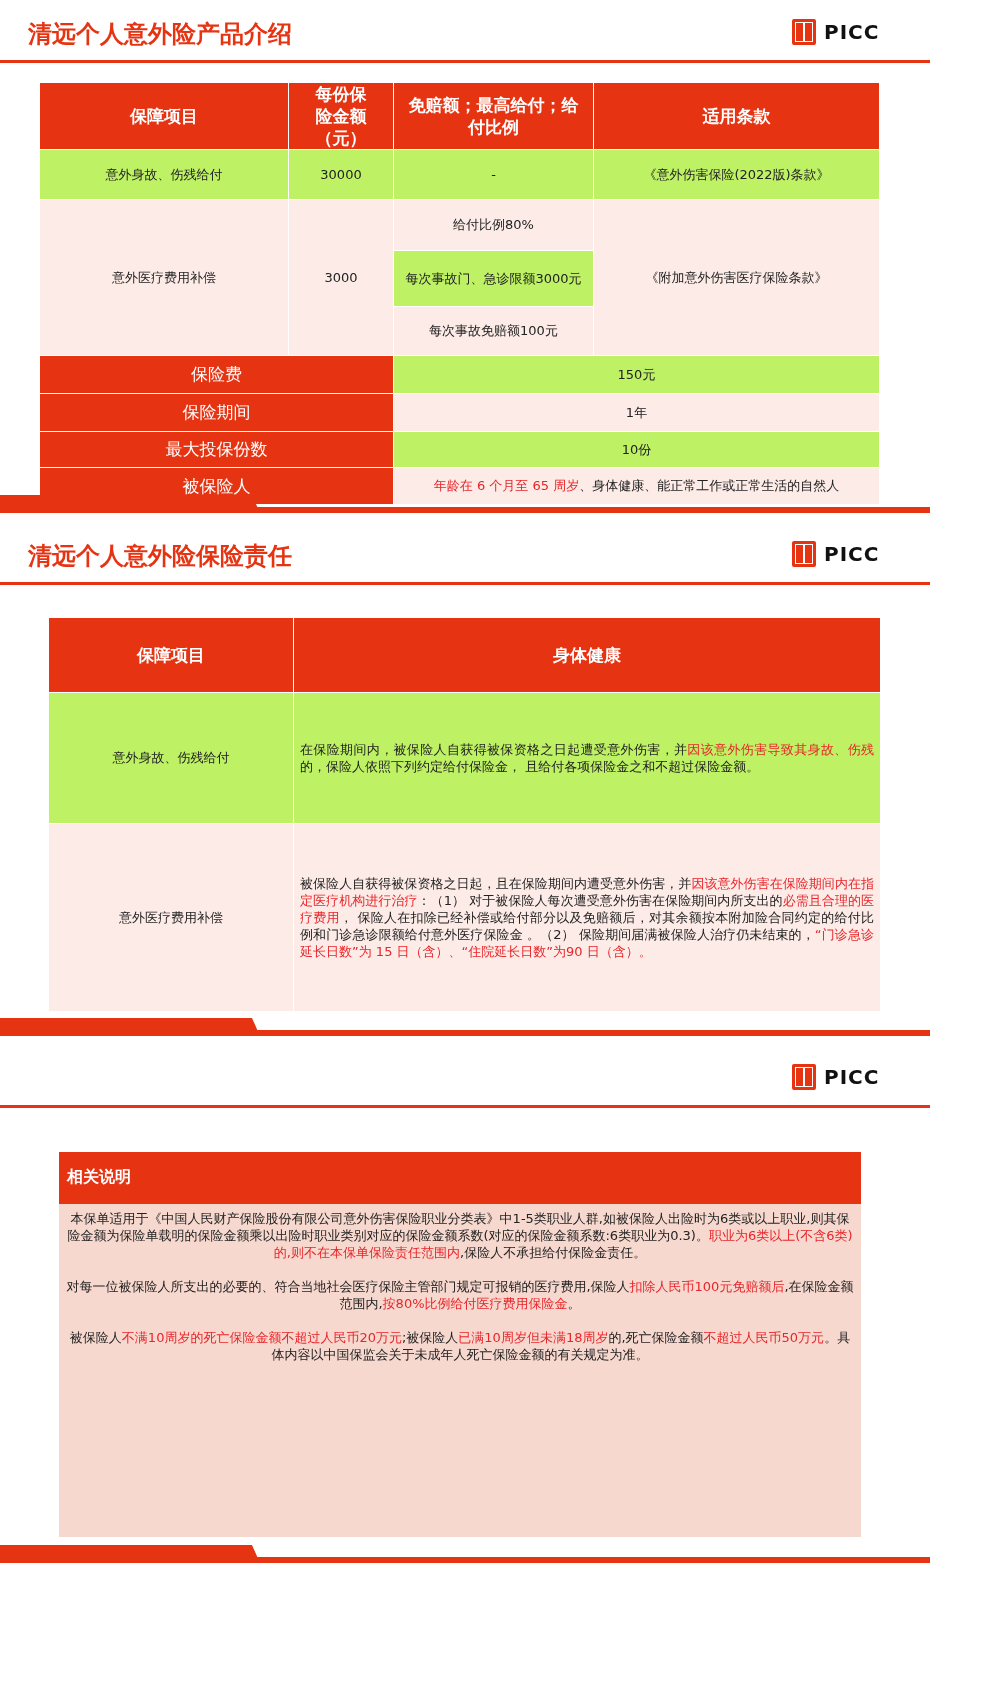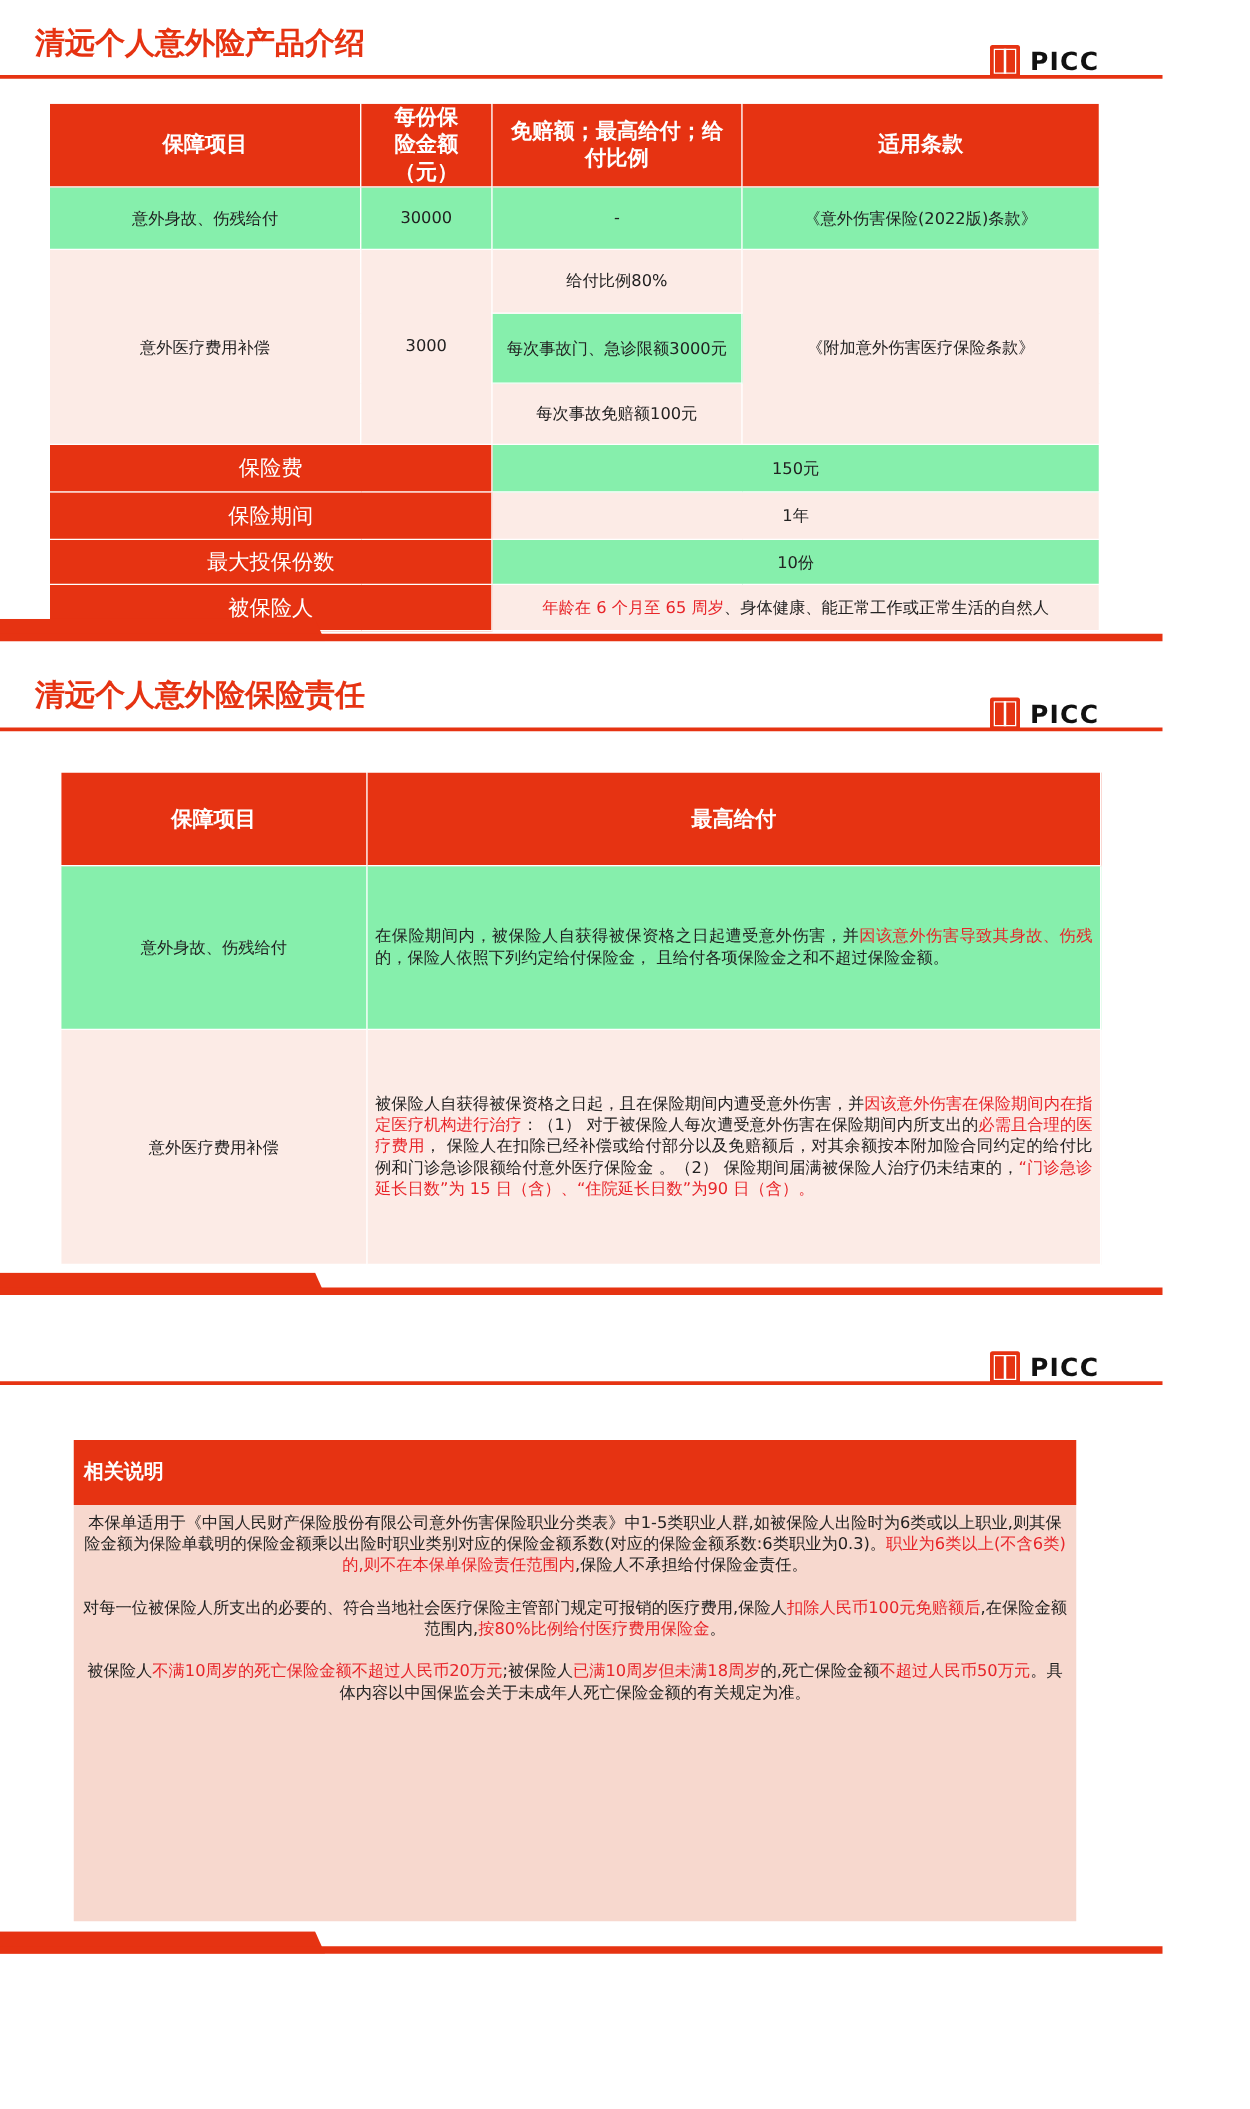--- a/index.html
+++ b/index.html
@@ -4,36 +4,36 @@
 <style>
   * { box-sizing: border-box; margin: 0; padding: 0; }
   html, body { width: 1000px; background: #ffffff; }
   body { font-family: "DejaVu Sans", "Liberation Sans", sans-serif; color: #222; position: relative; height: 1687px; overflow: hidden; }
   .page { position: absolute; left: 0; width: 1000px; }
 
   
   .hdr { position: absolute; left: 0; width: 930px; height: 62px; }
   .hdr .title { position: absolute; left: 28px; top: 18px; font-size: 24px; font-weight: bold; color: #e63312; letter-spacing: 0px; font-family: "DejaVu Sans", sans-serif; }
   .hdr .rule { position: absolute; left: 0; top: 60px; width: 930px; height: 3px; background: #e63312; }
-  .logo { position: absolute; left: 792px; top: 36px; display: flex; align-items: center; }
+  .logo { position: absolute; left: 792px; top: 19px; display: flex; align-items: center; }
   .logo .seal { width: 24px; height: 26px; background: #e63312; position: relative; border-radius: 2px; }
   .logo .seal::before { content: ""; position: absolute; left: 3px; top: 3px; right: 3px; bottom: 3px; border: 1.5px solid #fff; }
   .logo .seal::after { content: ""; position: absolute; left: 11px; top: 3px; width: 2px; bottom: 3px; background: #fff; }
   .logo .brand { margin-left: 8px; font-family: "DejaVu Sans", sans-serif; font-weight: bold; font-size: 20px; color: #111; letter-spacing: 1px; }
 
   
   .footbar { position: absolute; left: 0; width: 930px; height: 18px; }
   .footbar .tab { position: absolute; left: 0; top: 0; width: 260px; height: 18px; background: #e63312; clip-path: polygon(0 0, 252px 0, 260px 100%, 0 100%); }
   .footbar .line { position: absolute; left: 0; top: 12px; width: 930px; height: 6px; background: #e63312; }
 
   
   .t1 { position: absolute; left: 39px; top: 82px; width: 840px; border-collapse: collapse; table-layout: fixed; }
   .t1 td, .t1 th { border: 1px solid #ffffff; text-align: center; vertical-align: middle; font-size: 13px; }
   .t1 th { background: #e63312; color: #fff; font-size: 17px; font-weight: bold; height: 55px; line-height: 22px; }
-  .pk { background: #86efac; }
+  .pk { background: #bef264; }
   .pl { background: #fcebe6; }
   .red-lab { background: #e63312; color: #fff; font-size: 17px !important; }
   .redtxt { color: #e8252a; }
 
   
   .t2 { position: absolute; left: 48px; top: 617px; width: 832px; border-collapse: collapse; table-layout: fixed; }
   .t2 td, .t2 th { border: 1px solid #ffffff; vertical-align: middle; font-size: 13px; }
   .t2 th { background: #e63312; color: #fff; font-size: 17px; font-weight: bold; height: 75px; text-align: center; }
   .t2 td.lab { text-align: center; }
   .t2 td.txt { padding: 0 6px; line-height: 17px; text-align: justify; }
@@ -128,21 +128,21 @@
 </div>
 
 <table class="t2">
   <colgroup>
       <col style="width:245px">
       <col style="width:587px">
     </colgroup>
   <tbody>
       <tr>
     <th>保障项目</th>
-    <th>最高给付</th>
+    <th>身体健康</th>
   </tr>
   <tr class="pk" style="height:131px;">
     <td class="lab">意外身故、伤残给付</td>
     <td class="txt">
       <span>在保险期间内，被保险人自获得被保资格之日起遭受意外伤害，并</span><span class="redtxt">因该意外伤害导致其身故、伤残</span><span>的，保险人依照下列约定给付保险金， 且给付各项保险金之和不超过保险金额。</span>
     </td>
   </tr>
   <tr class="pl" style="height:188px;">
     <td class="lab">意外医疗费用补偿</td>
     <td class="txt">

